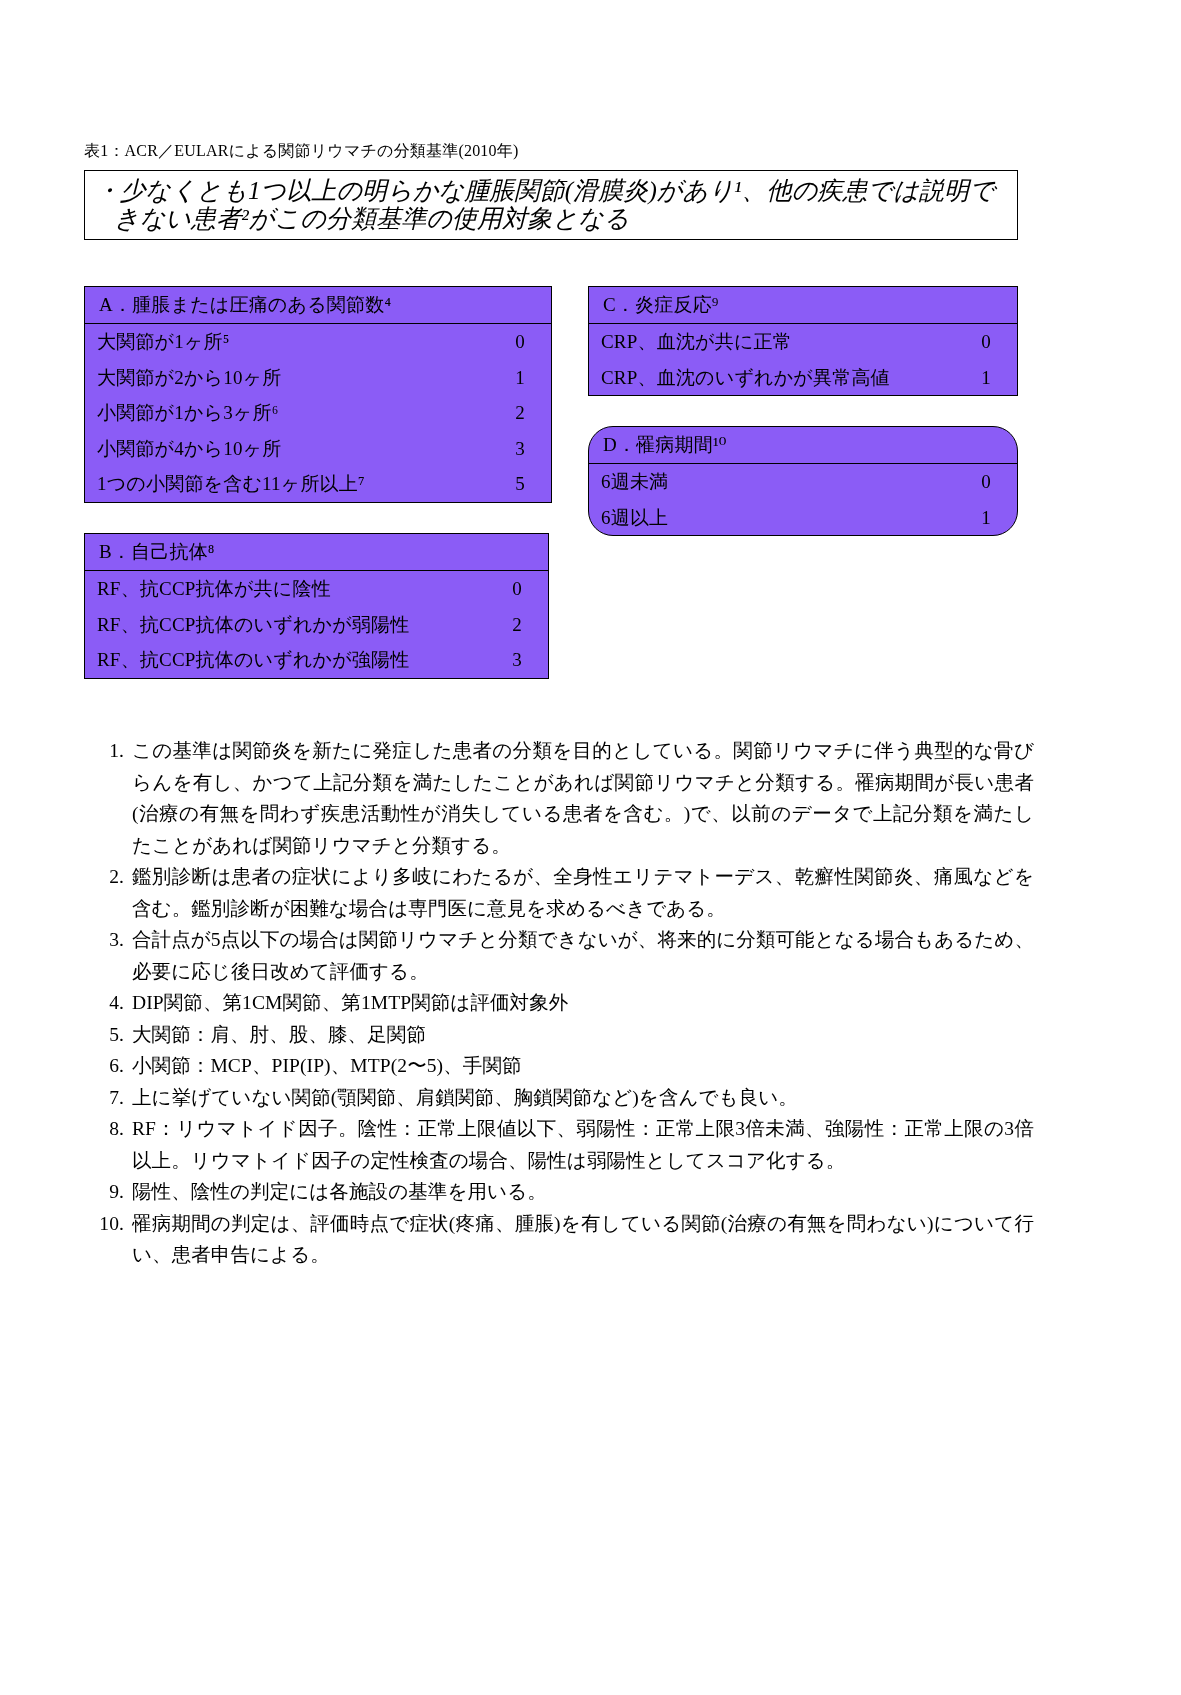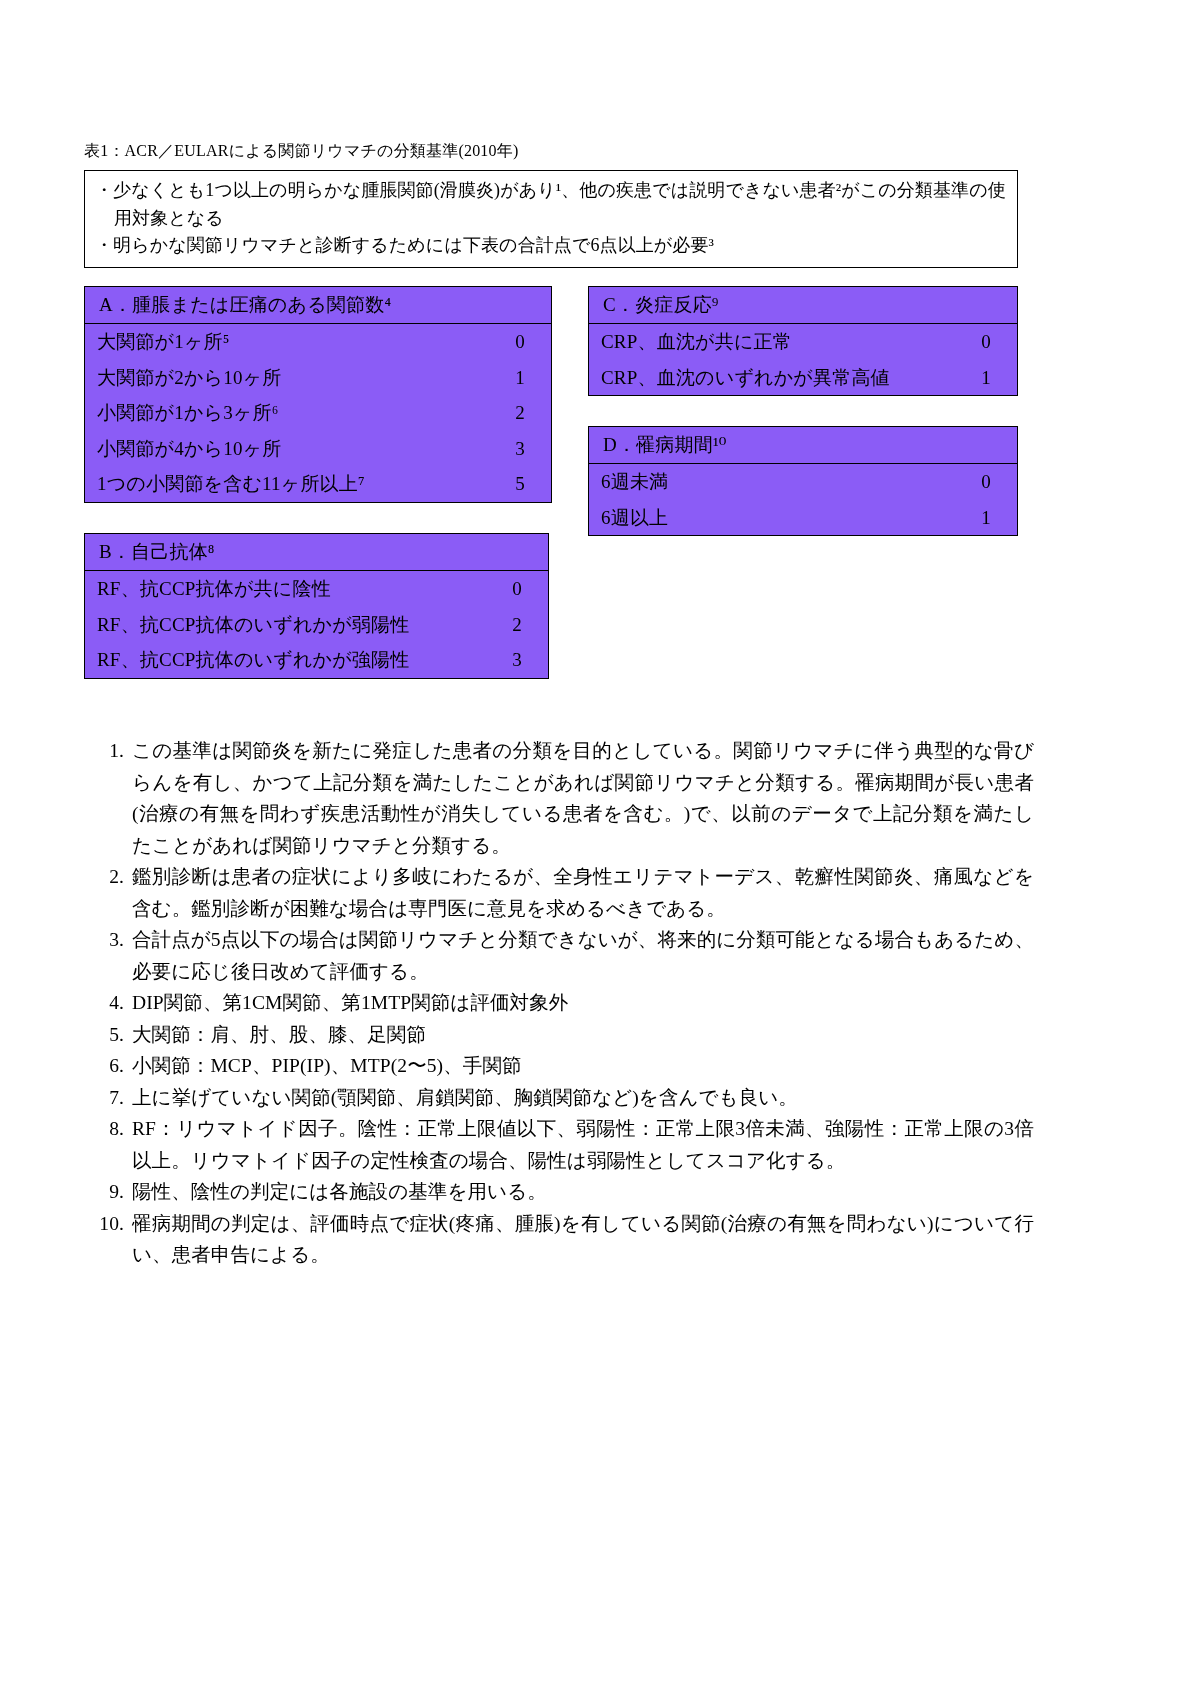--- a/index.html
+++ b/index.html
@@ -39,26 +39,27 @@
   .criteria-box {
     position: absolute;
     left: 84px;
     top: 170px;
     width: 934px;
     border: 1.6px solid #000;
     box-sizing: border-box;
     padding: 6px 8px 7px 10px;
   }
   .bullet-line {
-    font-size: 18px;
+    font-size: 25px;
     line-height: 27.5px;
     letter-spacing: 0.1px;
     text-indent: -19px;
     padding-left: 19px;
     white-space: normal;
+    font-style: italic;
   }
   .bullet-line + .bullet-line { margin-top: 0px; }
 
   
   .score-table {
     position: absolute;
     border: 1.6px solid #000;
     box-sizing: border-box;
     background: #8b5cf6;
   }
@@ -83,21 +84,21 @@
     letter-spacing: 0.2px;
   }
   .st-row .score {
     font-size: 19px;
   }
 
   
   #table-a { left: 84px;  top: 286px; width: 468px; }
   #table-b { left: 84px;  top: 533px; width: 465px; }
   #table-c { left: 588px; top: 286px; width: 430px; }
-  #table-d { left: 588px; top: 426px; width: 430px; }
+  #table-d { left: 588px; top: 426px; width: 430px; border-radius: 25px; }
 
   
   .notes {
     position: absolute;
     left: 84px;
     top: 735px;
     width: 950px;
   }
   .note {
     display: flex;
@@ -121,21 +122,20 @@
 </style>
 </head>
 <body>
 
 <div class="page">
 
   <div class="caption">表1：ACR／EULARによる関節リウマチの分類基準(2010年)</div>
 
   <div class="criteria-box">
     <div class="bullet-line">・少なくとも1つ以上の明らかな腫脹関節(滑膜炎)があり¹、他の疾患では説明できない患者²がこの分類基準の使用対象となる</div>
-    <div class="bullet-line">・明らかな関節リウマチと診断するためには下表の合計点で6点以上が必要³</div>
   </div>
 
   <div class="score-table" id="table-a">
     <div class="st-head">A．腫脹または圧痛のある関節数⁴</div>
     <div class="st-row">
       <span>大関節が1ヶ所⁵</span>
       <span class="score">0</span>
     </div>
     <div class="st-row">
       <span>大関節が2から10ヶ所</span>

